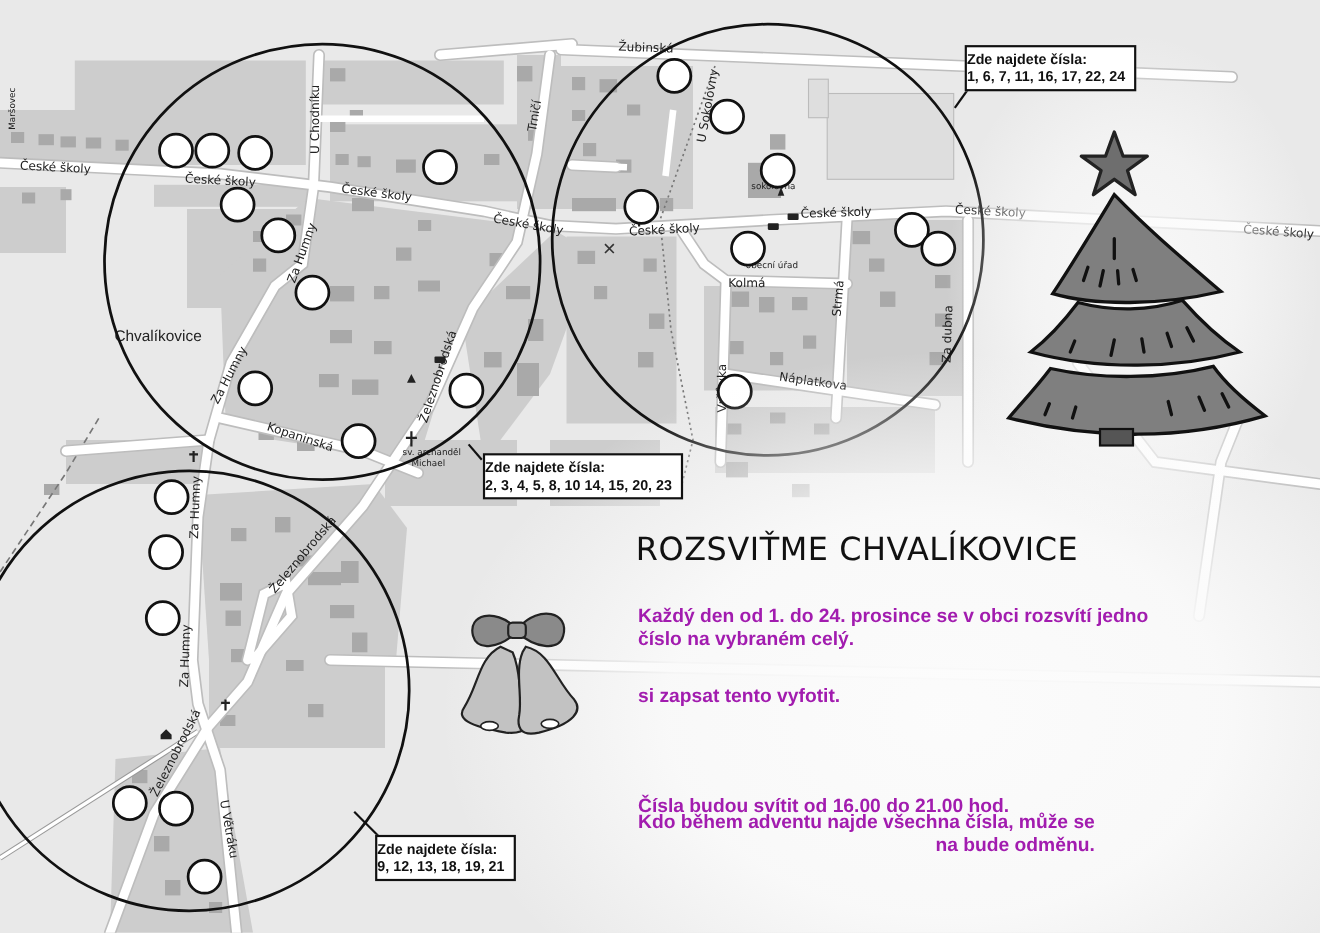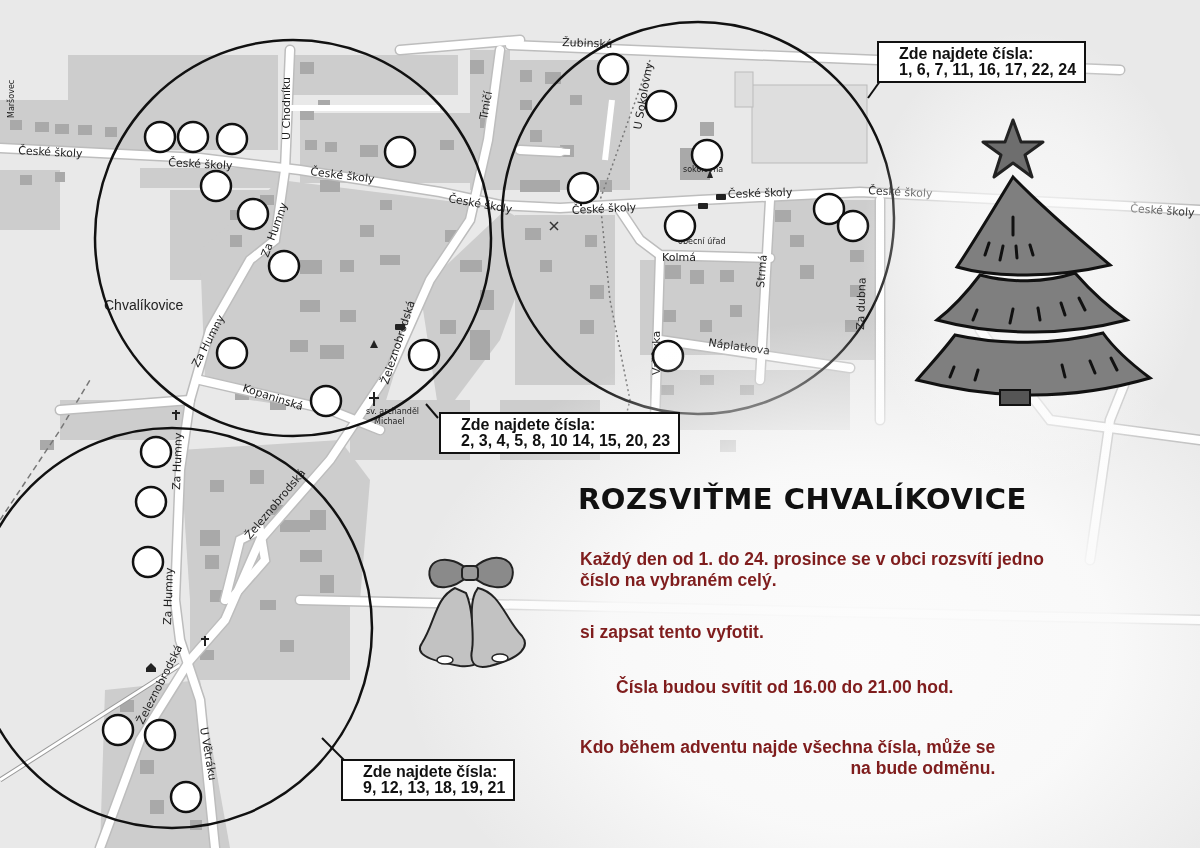--- a/index.html
+++ b/index.html
@@ -2,28 +2,28 @@
 <html><head>
 <meta charset="utf-8">
 <style>
   html,body{margin:0;padding:0;}
   body{width:1200px;height:848px;overflow:hidden;background:#e9e9e9;font-family:"Liberation Sans",sans-serif;position:relative;}
   #stage{position:absolute;left:0;top:0;width:1200px;height:848px;}
   svg.map{position:absolute;left:0;top:0;}
   .street-label{font-family:"DejaVu Sans",sans-serif;font-size:11px;fill:#222;}
   .small-label{font-family:"DejaVu Sans",sans-serif;font-size:8px;fill:#222;}
   .place-label{font-family:"Liberation Sans",sans-serif;font-size:14px;fill:#222;}
-  .callout{position:absolute;background:#fff;border:2px solid #111;padding:3px 8px 3px 20px;font-weight:bold;font-size:16px;line-height:16px;color:#111;white-space:nowrap;}
+  .callout{position:absolute;background:#fff;border:2px solid #111;padding:3px 8px 3px 0;font-weight:bold;font-size:13px;line-height:16px;color:#111;white-space:nowrap;}
   .callout span{display:block;}
   #fade{position:absolute;left:0;top:0;width:1200px;height:848px;pointer-events:none;
     background:radial-gradient(ellipse 460px 330px at 860px 650px, rgba(252,252,252,0.97) 0%, rgba(250,250,250,0.92) 55%, rgba(245,245,245,0) 100%);}
   #fade2{position:absolute;left:0;top:0;width:1200px;height:848px;pointer-events:none;
     background:radial-gradient(ellipse 170px 230px at 1030px 260px, rgba(250,250,250,0.9) 0%, rgba(250,250,250,0.6) 55%, rgba(250,250,250,0) 100%);}
-  #title{position:absolute;left:578px;top:482px;font-family:"DejaVu Sans",sans-serif;font-weight:bold;font-size:29px;letter-spacing:0.5px;color:#111;white-space:nowrap;}
-  .para{position:absolute;left:580px;font-weight:bold;font-size:17.5px;line-height:21px;color:#7f1d1d;white-space:nowrap;}
+  #title{position:absolute;left:578px;top:482px;font-family:"DejaVu Sans",sans-serif;font-weight:normal;font-size:29px;letter-spacing:0.5px;color:#111;white-space:nowrap;}
+  .para{position:absolute;left:580px;font-weight:bold;font-size:17.5px;line-height:21px;color:#a21caf;white-space:nowrap;}
   .para span{display:block;}
 </style>
 </head>
 <body>
 
 <div id="stage">
 
 <svg class="map" width="1200" height="848" viewBox="0 0 1200 848">
 
   <g fill="#cdcdcd">
@@ -329,21 +329,21 @@
 
 <div id="title">ROZSVIŤME CHVALÍKOVICE</div>
 
 <div class="para" style="top:549px;">
   <span>Každý den od 1. do 24. prosince se v obci rozsvítí jedno</span>
   <span>číslo na vybraném celý.</span>
 </div>
 <div class="para" style="top:622px;">
   <span>si zapsat tento vyfotit.</span>
 </div>
-<div class="para" style="top:677px;margin-left:36px;">
+<div class="para" style="top:722px;">
   <span>Čísla budou svítit od 16.00 do 21.00 hod.</span>
 </div>
 <div class="para" style="top:737px;text-align:right;">
   <span>Kdo během adventu najde všechna čísla, může se</span>
   <span>na bude odměnu.</span>
 </div>
 
 </div>
 
 </body></html>

